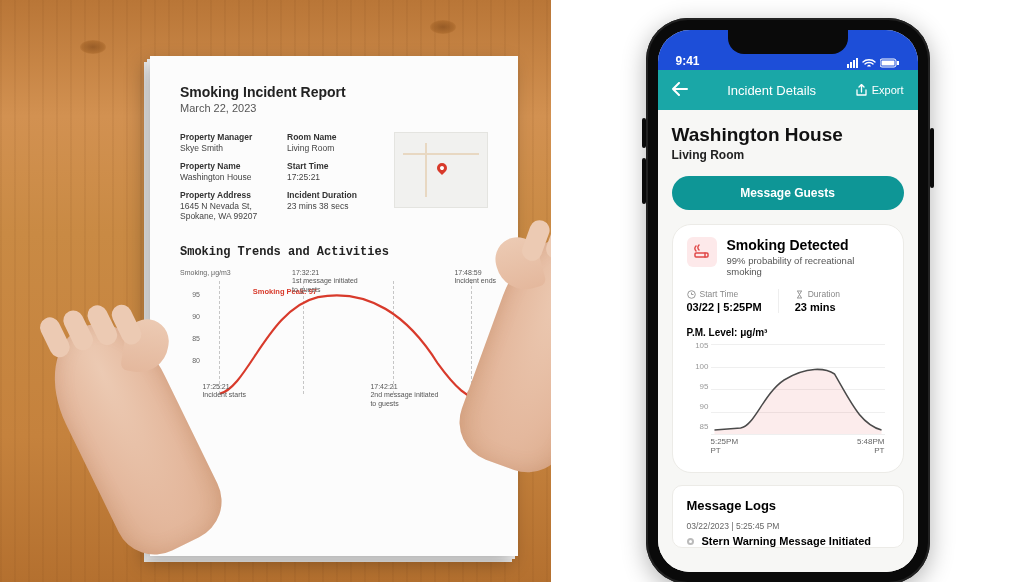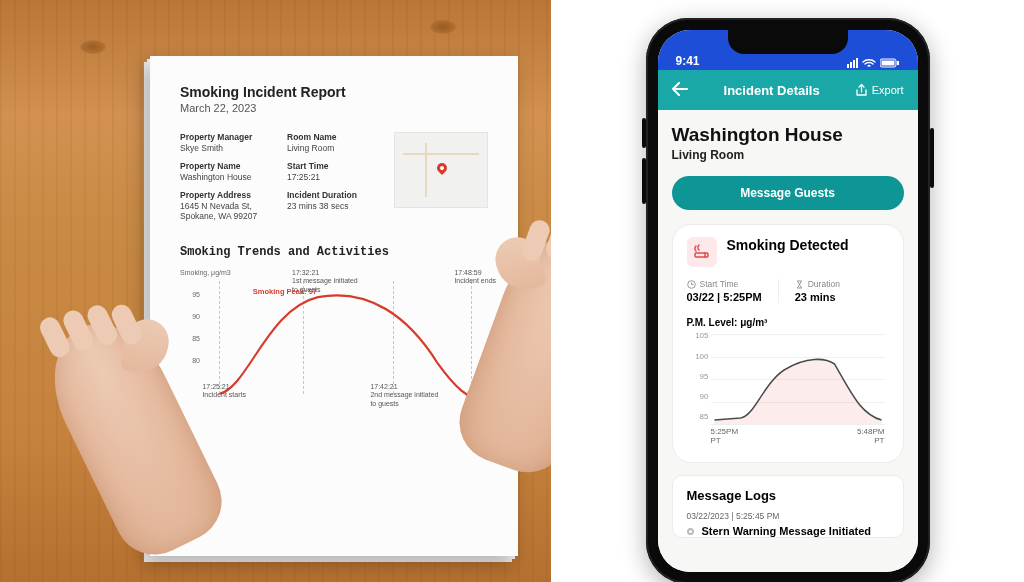--- a/index.html
+++ b/index.html
@@ -101,21 +101,21 @@
   }
   .notch{position:absolute;top:0;left:50%;transform:translateX(-50%);width:120px;height:24px;background:#0a0a0a;border-radius:0 0 16px 16px;z-index:5;}
 
   .status-bar{height:40px;background:#1d4ed8;color:#fff;display:flex;align-items:flex-end;justify-content:space-between;padding:0 18px 2px;font-size:12px;font-weight:600;}
   .status-icons{display:flex;gap:4px;align-items:center;}
   .sig{display:flex;gap:1px;align-items:flex-end;}
   .sig i{width:2px;background:#fff;display:block;}
 
   .app-header{height:40px;background:#1aa7a7;color:#fff;display:flex;align-items:center;justify-content:space-between;padding:0 14px;font-size:13px;}
   .app-header .back{font-size:18px;line-height:1;}
-  .app-header .title{font-weight:700;}
+  .app-header .title{font-weight:400;}
   .app-header .export{display:flex;gap:5px;align-items:center;font-size:11px;}
 
   .app-body{background:#f7f7f5;padding:14px 14px 0;height:calc(100% - 80px);overflow:hidden;}
   .prop-name{font-size:19px;font-weight:800;color:#111;}
   .room-name{font-size:12px;font-weight:700;color:#222;margin-top:2px;}
   .msg-btn{margin-top:14px;width:100%;height:34px;border:none;border-radius:18px;background:#0e9696;color:#fff;font-weight:700;font-size:12px;}
 
   .card{margin-top:14px;background:#fff;border:1px solid #ecebe7;border-radius:19px;padding:12px 14px 16px;}
   .card-head{display:flex;gap:10px;align-items:flex-start;}
   .smoke-icon{width:30px;height:30px;border-radius:6px;background:#fde9ea;display:flex;align-items:center;justify-content:center;flex:0 0 auto;}
@@ -291,20 +291,21 @@
                   <g stroke="#e04848" stroke-width="1.5" fill="none" stroke-linecap="round">
                     <rect x="2" y="10" width="13" height="4" rx="1"></rect>
                     <line x1="12" y1="10" x2="12" y2="14"></line>
                     <path d="M3,8 C1.5,6.5 1.5,4.5 3,3"></path>
                     <path d="M6,7 C4.5,5.5 4.5,3.5 6,2"></path>
                   </g>
                 </svg>
             </span>
             <div>
               <div class="card-title">Smoking Detected</div>
+              <div class="card-sub">99% probability of recreational smoking</div>
             </div>
           </div>
           <div class="meta-row">
             <div class="meta">
               <div class="meta-lab">
                   <svg width="9" height="9">
                     <circle cx="4.5" cy="4.5" r="3.8" fill="none" stroke="#999"></circle>
                     <path d="M4.5,2.5 V4.5 H6.5" stroke="#999" fill="none"></path>
                   </svg>
                   <span>Start Time</span>

